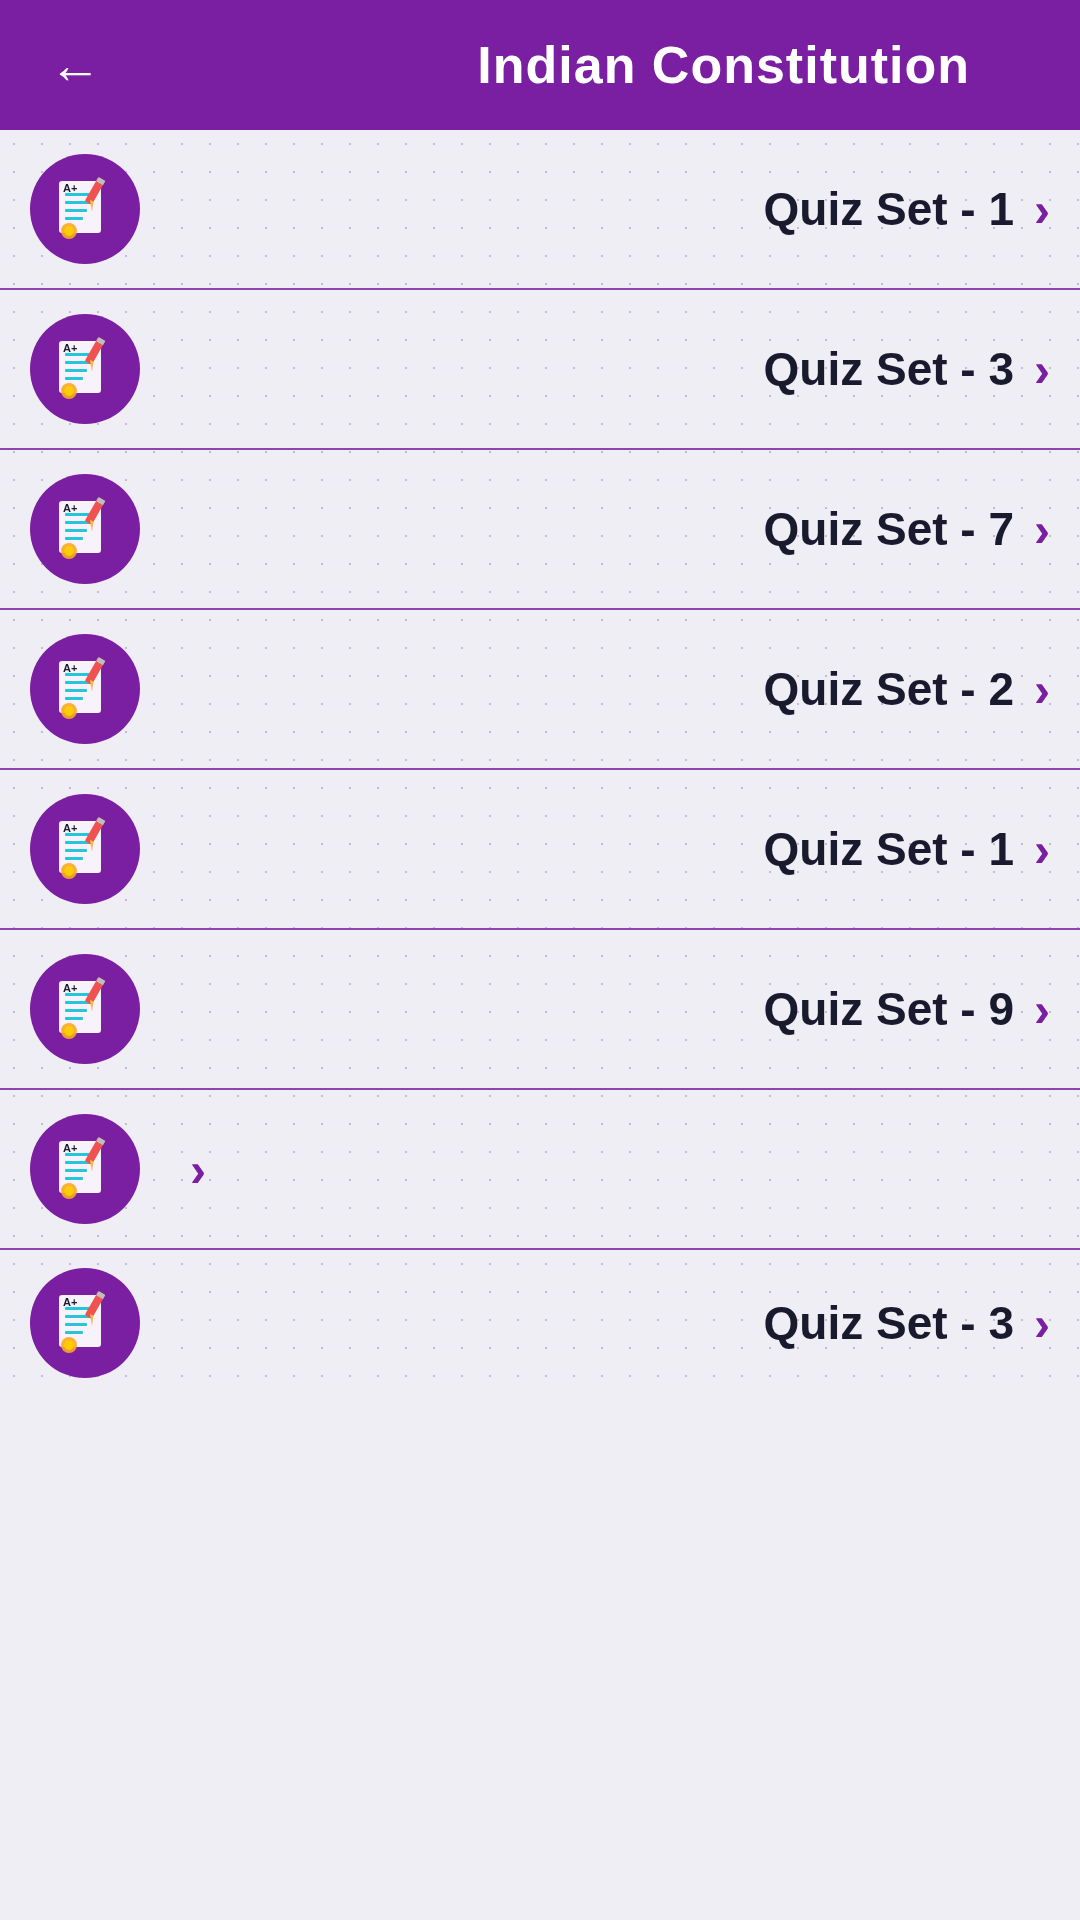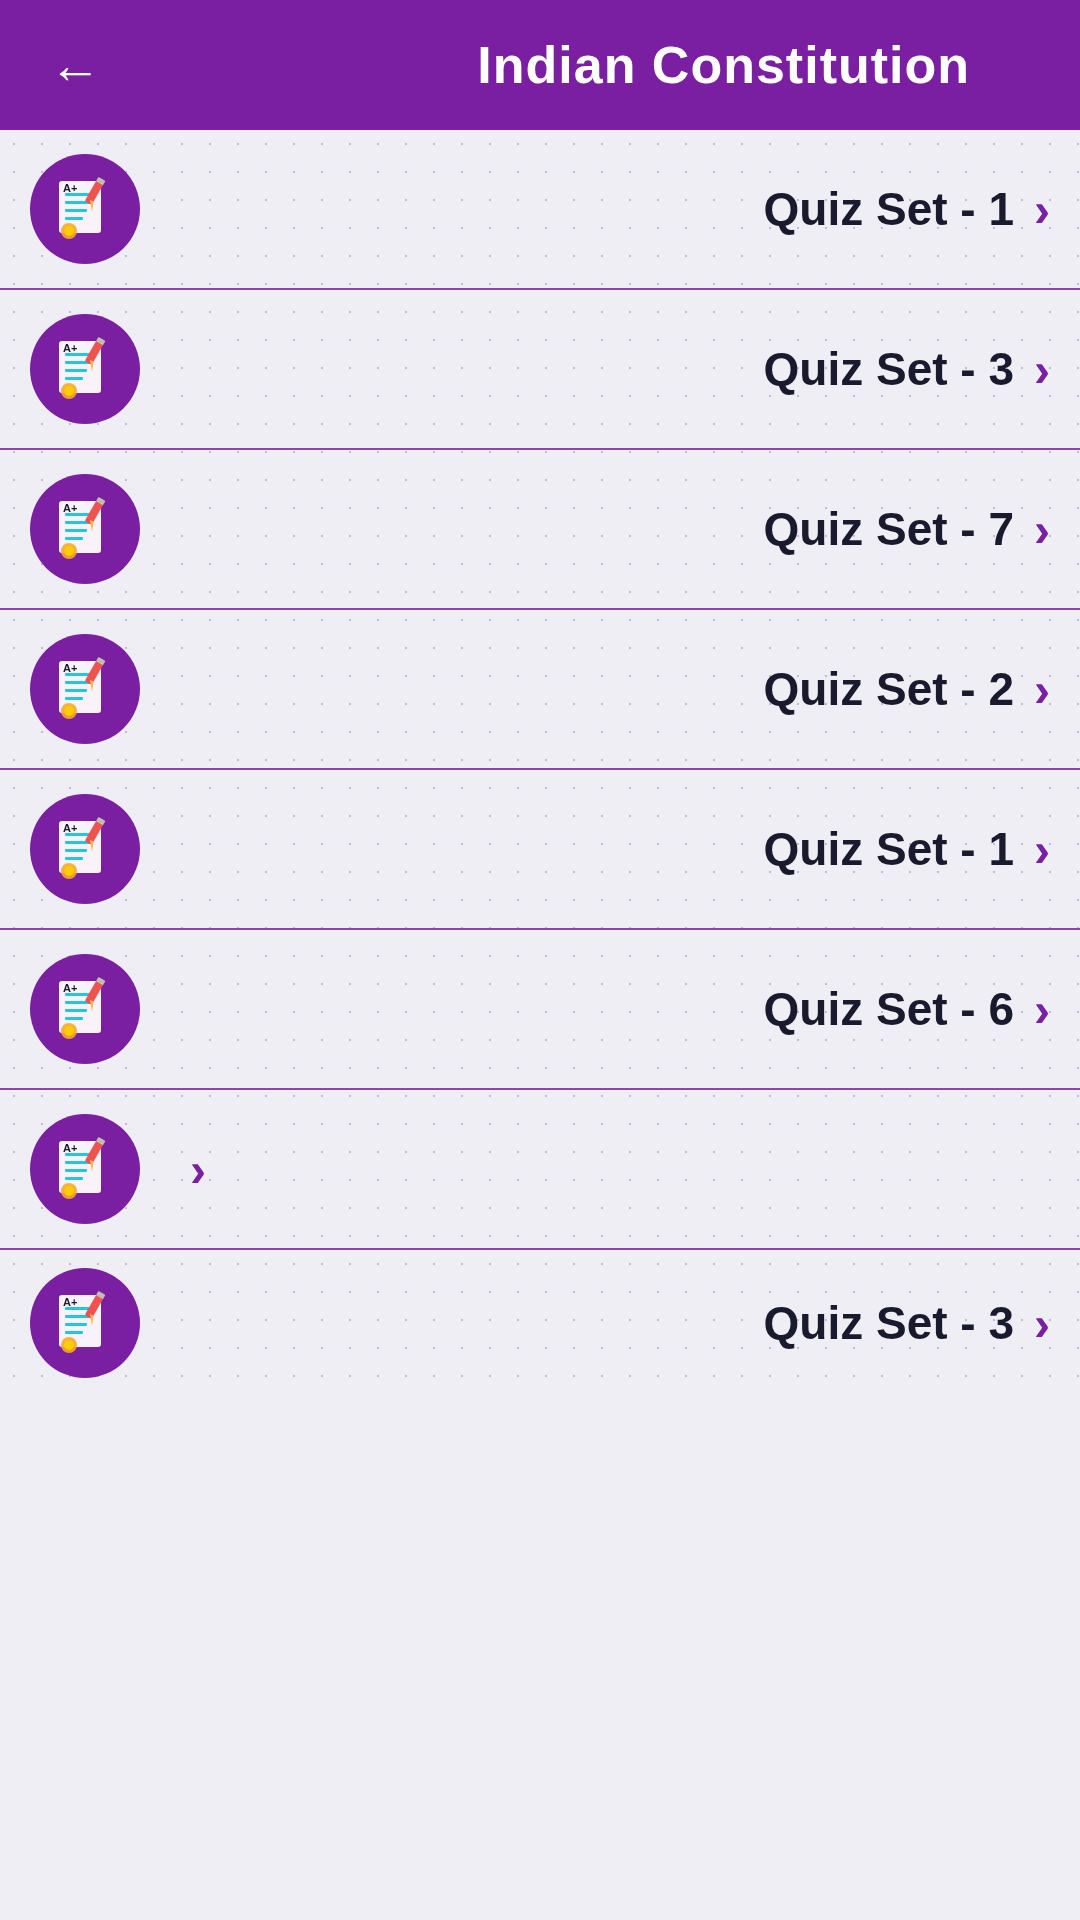--- a/index.html
+++ b/index.html
@@ -270,21 +270,21 @@
 
             <circle cx="20" cy="58" r="8" fill="#f9a825" opacity="0.9"></circle>
             <circle cx="20" cy="58" r="5" fill="#ffcc02"></circle>
 
             <rect x="42" y="4" width="8" height="28" rx="2" fill="#ef5350" transform="rotate(30, 46, 18)"></rect>
             <polygon points="50,28 54,38 46,28" fill="#ffb74d" transform="rotate(30, 46, 18)"></polygon>
             <rect x="42" y="4" width="8" height="5" rx="1" fill="#bdbdbd" transform="rotate(30, 46, 18)"></rect>
           </svg>
         </div>
       </div>
-      <div class="item-label">Quiz Set - 6</div>
+      <div class="item-label">Quiz Set - 9</div>
       <div class="chevron">›</div>
     </div>
     <div class="list-item">
       <div class="item-icon">
         <div class="icon-circle">
           <svg class="quiz-icon-svg" viewBox="0 0 72 72" xmlns="http://www.w3.org/2000/svg">
 
             <rect x="10" y="8" width="42" height="52" rx="3" ry="3" fill="white" opacity="0.95"></rect>
 
             <rect x="16" y="20" width="28" height="3" rx="1" fill="#26c6da"></rect>

